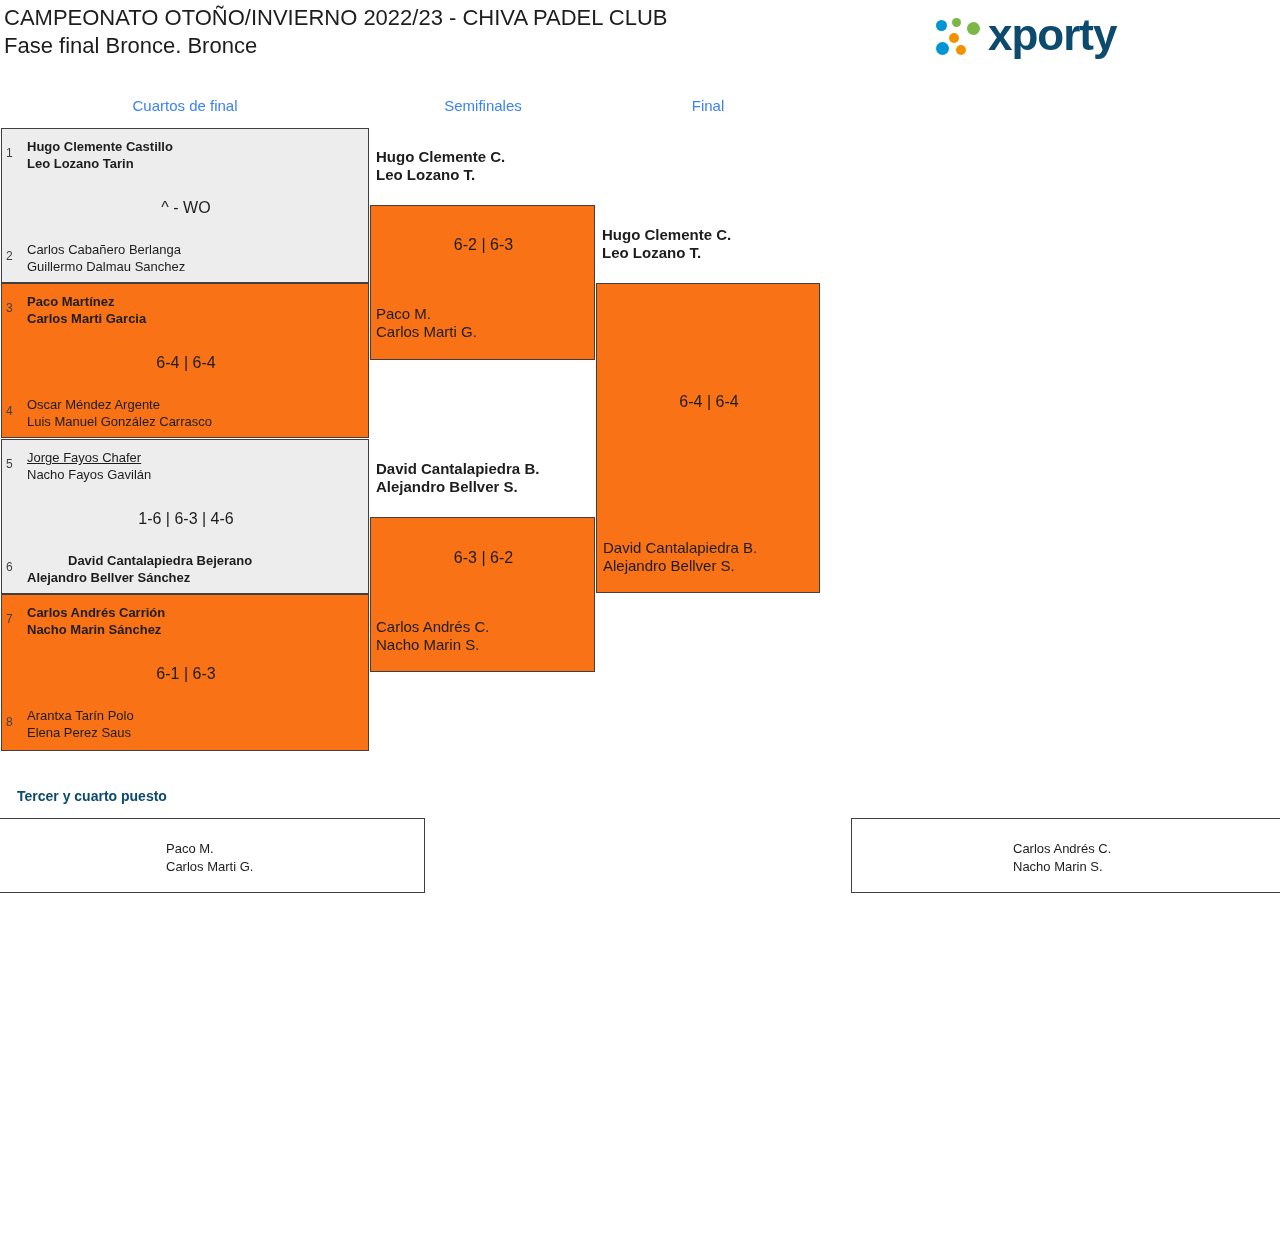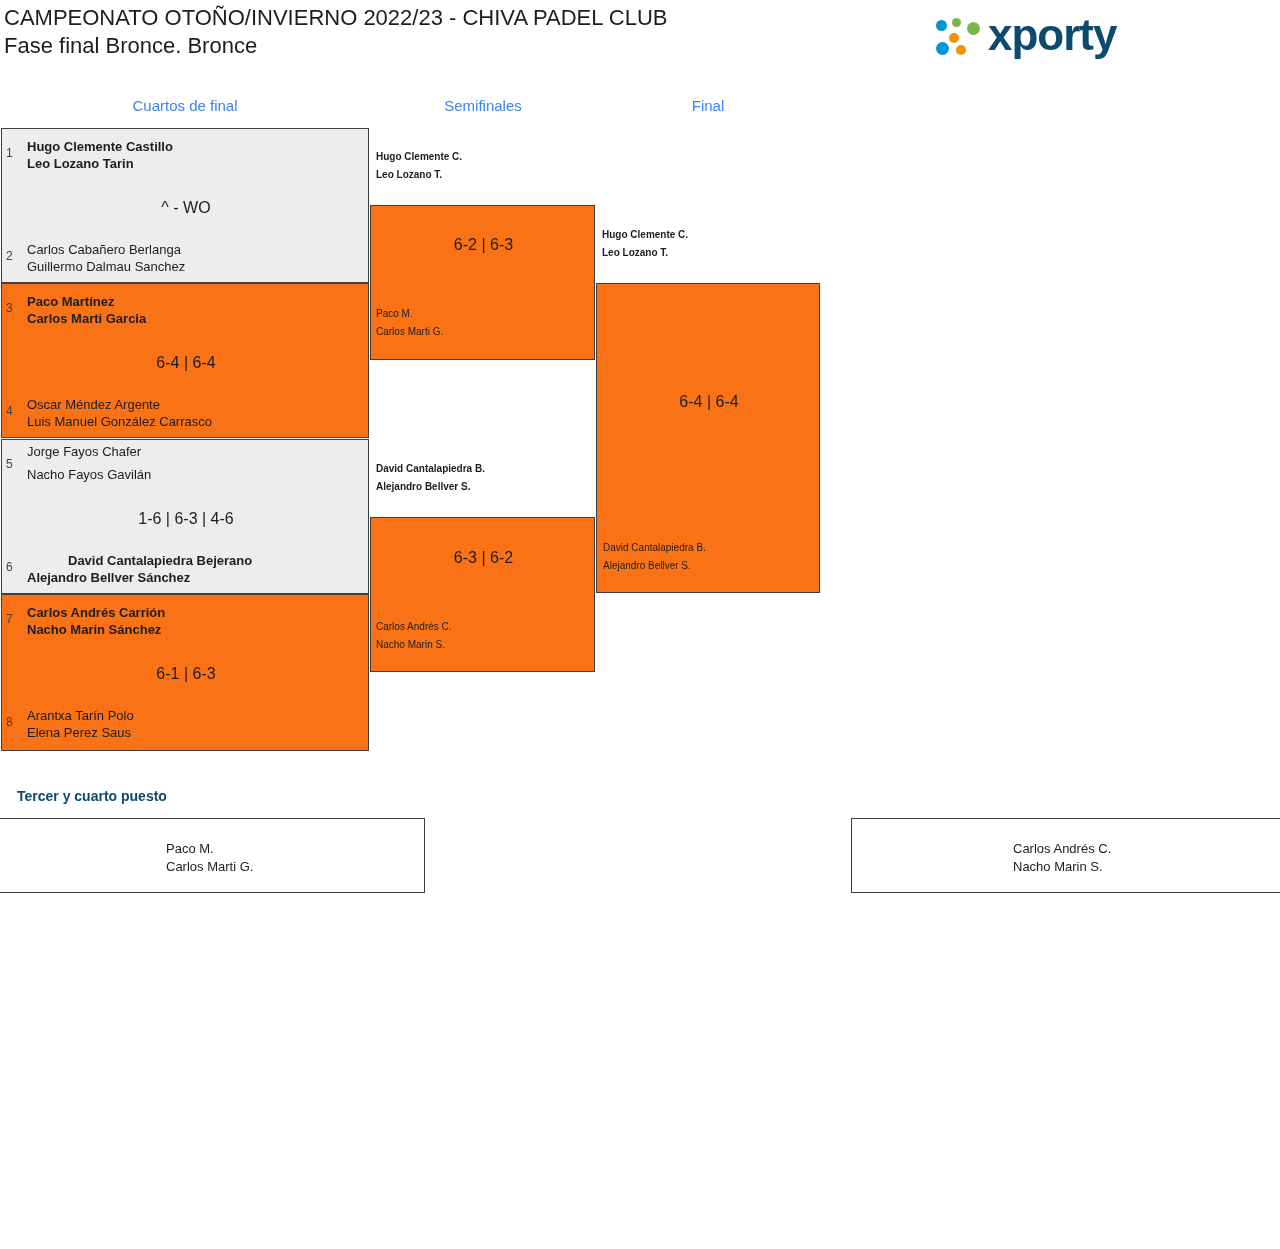--- a/index.html
+++ b/index.html
@@ -44,21 +44,21 @@
     position:absolute; left:25px; font-size:13px; line-height:17px; color:#1d1d1d;
     white-space:nowrap;
   }
   .team.bold { font-weight:700; }
   .score {
     position:absolute; font-size:16px; color:#1d1d1d; text-align:center; white-space:nowrap;
   }
 
   
   .team-plain {
-    position:absolute; font-size:10px; line-height:18px; color:#1d1d1d; white-space:nowrap;
+    position:absolute; font-size:15px; line-height:18px; color:#1d1d1d; white-space:nowrap;
   }
   .team-plain.bold { font-weight:700; }
 
   
   #third-title { position:absolute; left:17px; top:788px; font-size:14px; font-weight:700; color:#0c4a6e; }
 
   
   .tp-box { position:absolute; border:1px solid #3f3f3f; background:#ffffff; }
   .tp-text { position:absolute; font-size:13px; line-height:18px; color:#1d1d1d; white-space:nowrap; }
 </style>
@@ -103,21 +103,21 @@
   <div class="team bold" style="top:9px;">Paco Martínez</div>
   <div class="team bold" style="top:26px;">Carlos Marti Garcia</div>
   <div class="score" style="left:0; top:70px; width:368px;">6-4 | 6-4</div>
   <div class="seed" style="top:120px;">4</div>
   <div class="team" style="top:112px;">Oscar Méndez Argente</div>
   <div class="team" style="top:129px;">Luis Manuel González Carrasco</div>
 </div>
 
 <div class="match-box shaded" style="left:1px; top:439px; width:368px; height:155px;">
   <div class="seed" style="top:17px;">5</div>
-  <div class="team" style="top:3px;">Jorge Fayos Chafer</div>
+  <div class="team" style="top:9px;text-decoration:underline;">Jorge Fayos Chafer</div>
   <div class="team" style="top:26px;">Nacho Fayos Gavilán</div>
   <div class="score" style="left:0; top:70px; width:368px;">1-6 | 6-3 | 4-6</div>
   <div class="seed" style="top:120px;">6</div>
   <div class="team bold" style="top:112px;padding-left:41px;">David Cantalapiedra Bejerano</div>
   <div class="team bold" style="top:129px;">Alejandro Bellver Sánchez</div>
 </div>
 
 <div class="match-box" style="left:1px; top:594px; width:368px; height:157px;">
   <div class="seed" style="top:17px;">7</div>
   <div class="team bold" style="top:9px;">Carlos Andrés Carrión</div>

